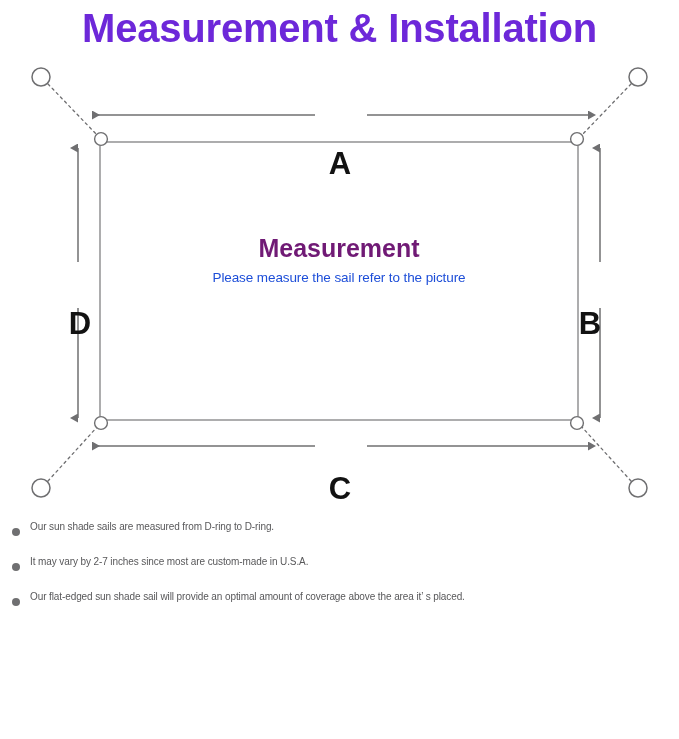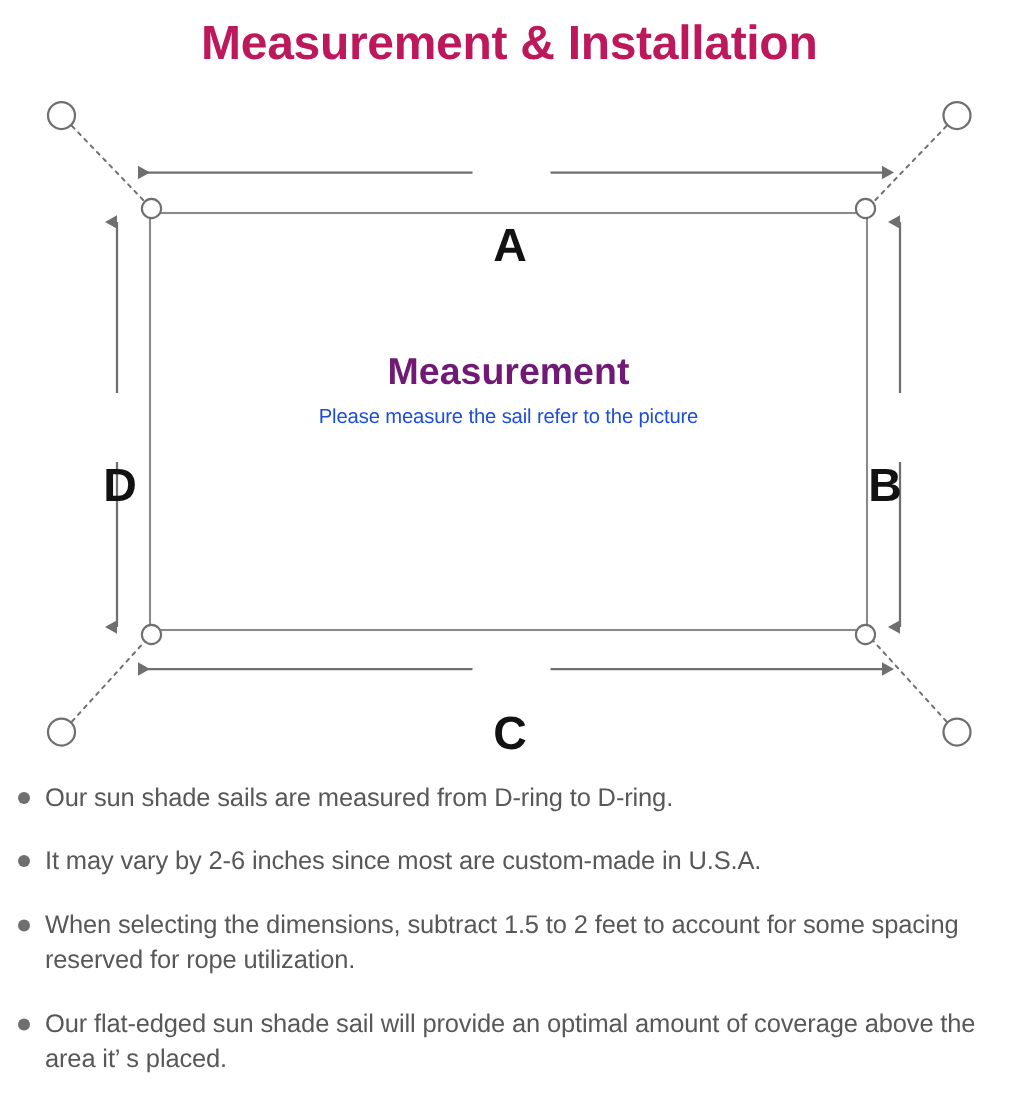--- a/index.html
+++ b/index.html
@@ -29,23 +29,23 @@
     left: 0;
     top: 0;
     width: 679px;
     height: 56px;
     display: flex;
     align-items: center;
     justify-content: center;
   }
   #page-title {
     font-family: "Liberation Sans", sans-serif;
-    font-size: 32px;
+    font-size: 40px;
     font-weight: bold;
-    color: #be185d;
+    color: #6d28d9;
     letter-spacing: -0.2px;
     white-space: nowrap;
   }
 
   
   #diagram-wrap {
     position: absolute;
     left: 0;
     top: 50px;
     width: 679px;
@@ -118,21 +118,21 @@
     flex: 0 0 auto;
     width: 8px;
     height: 8px;
     border-radius: 50%;
     background: #6f6f71;
     margin: 8px 10px 0 0;
   }
   .note-text {
     flex: 1 1 auto;
     font-family: "Liberation Sans", sans-serif;
-    font-size: 17px;
+    font-size: 10px;
     line-height: 1.38;
     color: #58585a;
     letter-spacing: -0.1px;
   }
 </style>
 </head>
 <body>
 
 <div id="page">
 
@@ -213,25 +213,21 @@
     </div>
   </div>
 
   <div id="notes">
     <div class="note-row">
       <span class="note-bullet"></span>
       <span class="note-text">Our sun shade sails are measured from D-ring to D-ring.</span>
     </div>
     <div class="note-row">
       <span class="note-bullet"></span>
-      <span class="note-text">It may vary by 2-6 inches since most are custom-made in U.S.A.</span>
-    </div>
-    <div class="note-row">
-      <span class="note-bullet"></span>
-      <span class="note-text">When selecting the dimensions, subtract 1.5 to 2 feet to account for some spacing reserved for rope utilization.</span>
+      <span class="note-text">It may vary by 2-7 inches since most are custom-made in U.S.A.</span>
     </div>
     <div class="note-row">
       <span class="note-bullet"></span>
       <span class="note-text">Our flat-edged sun shade sail will provide an optimal amount of coverage above the area it’ s placed.</span>
     </div>
   </div>
 
 </div>
 
 </body></html>

